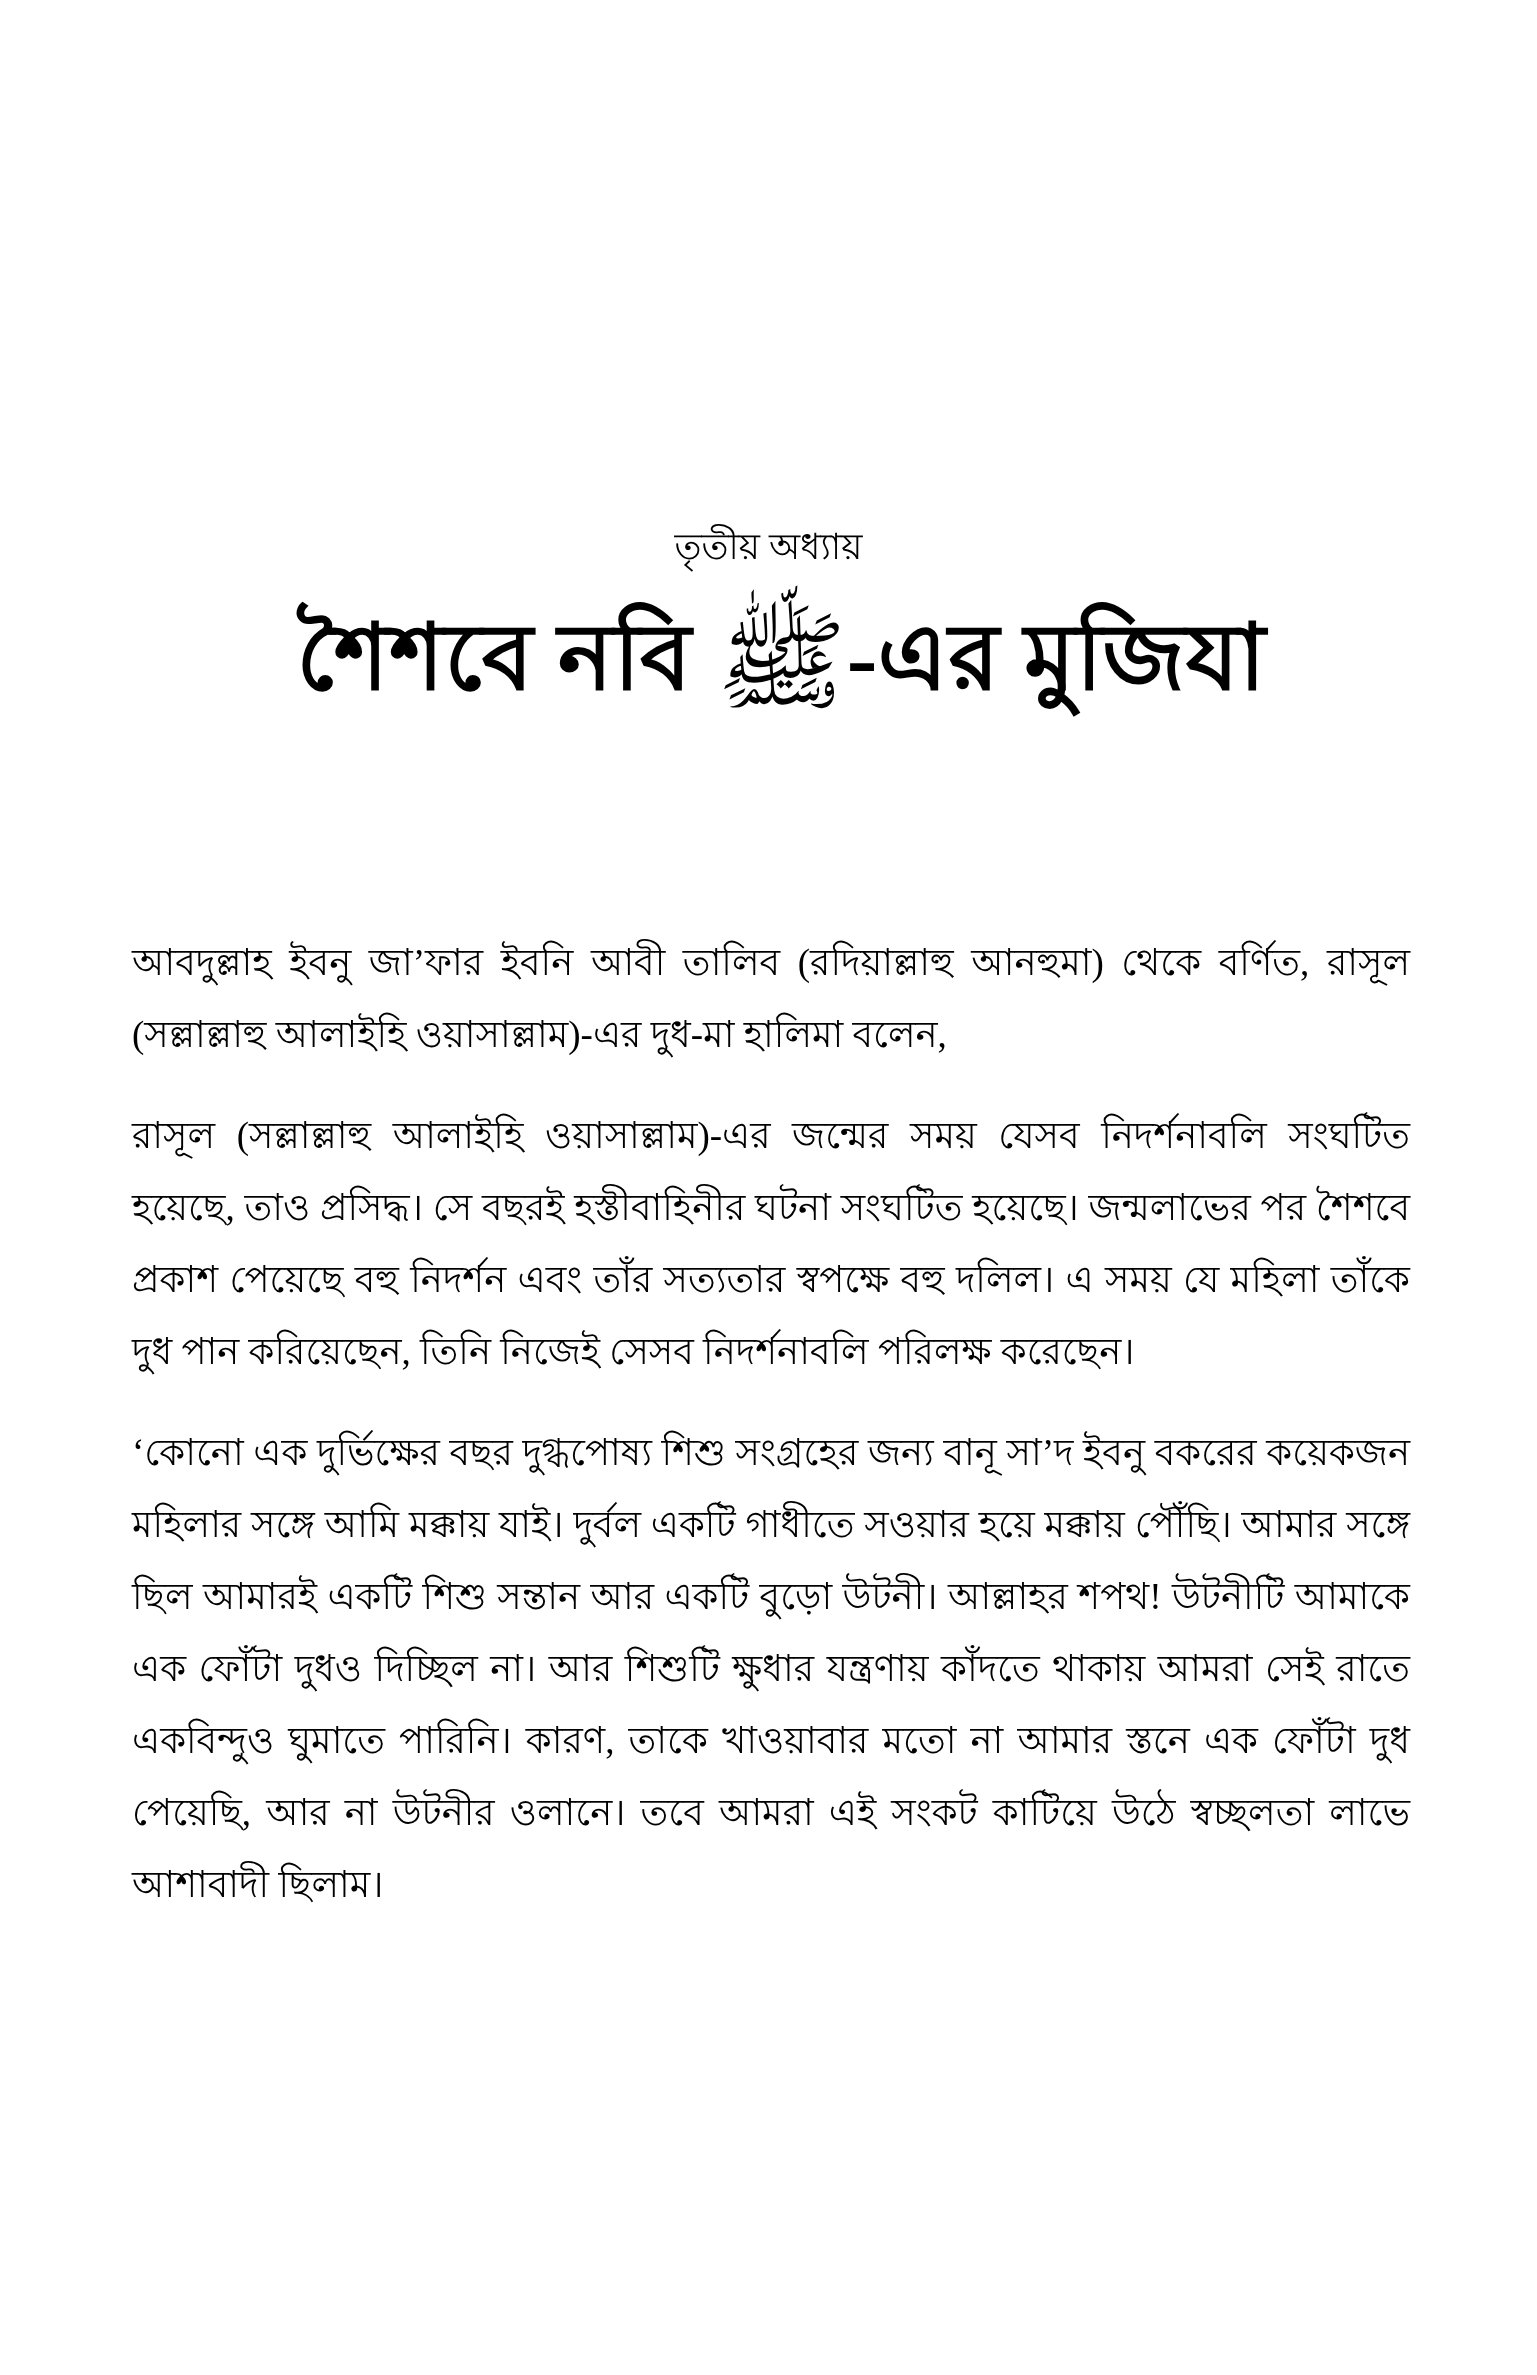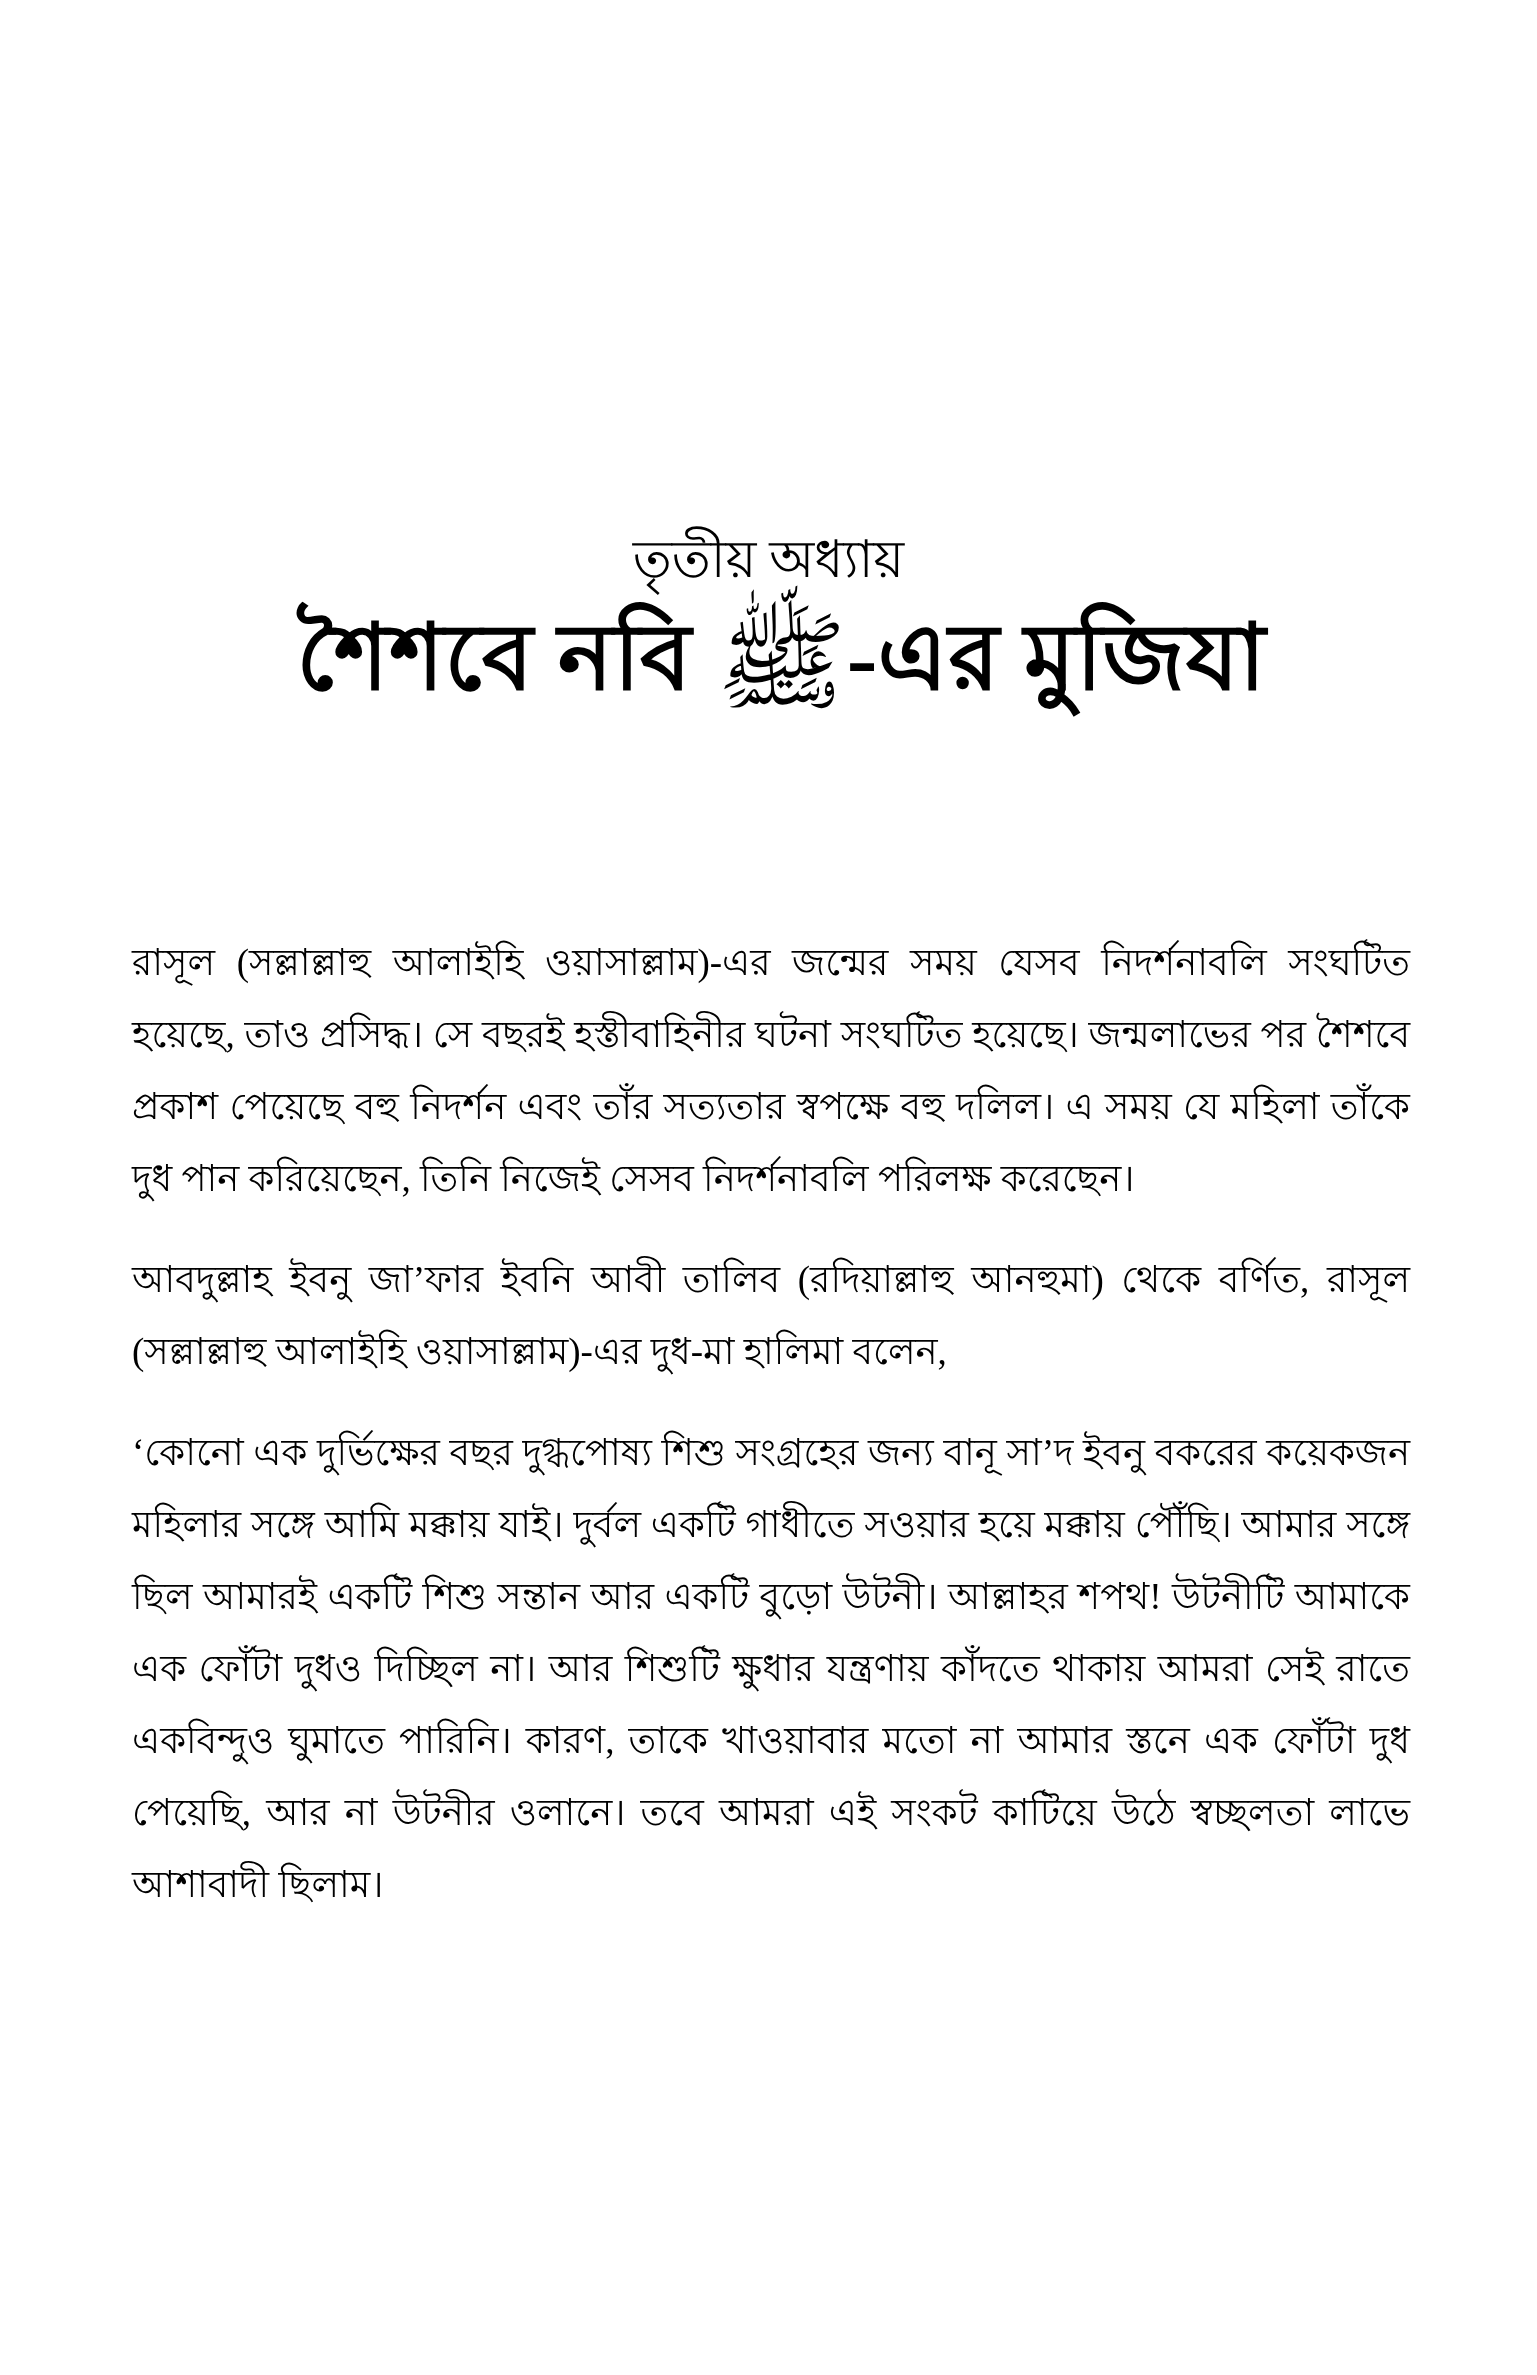--- a/index.html
+++ b/index.html
@@ -15,21 +15,21 @@
     color: #000000;
     font-family: "Liberation Serif", "DejaVu Serif", serif;
     overflow: hidden;
   }
   .chapter-label {
     position: absolute;
     top: 519px;
     left: 0;
     width: 100%;
     text-align: center;
-    font-size: 52px;
+    font-size: 36px;
     font-weight: 400;
     color: #000000;
   }
   .page-title {
     position: absolute;
     top: 588px;
     left: 0;
     width: 100%;
     margin: 13px;
     text-align: center;
@@ -64,19 +64,19 @@
 </head>
 <body>
 
 <div class="page">
 
   <div class="chapter-label">তৃতীয় অধ্যায়</div>
 
   <h1 class="page-title"><span>শৈশবে নবি </span><span class="salawat">ﷺ</span><span>-এর মুজিযা</span></h1>
 
   <div class="body-text">
+    <p>আবদুল্লাহ ইবনু জা’ফার ইবনি আবী তালিব (রদিয়াল্লাহু আনহুমা) থেকে বর্ণিত, রাসূল (সল্লাল্লাহু আলাইহি ওয়াসাল্লাম)-এর দুধ-মা হালিমা বলেন,</p>
     <p>রাসূল (সল্লাল্লাহু আলাইহি ওয়াসাল্লাম)-এর জন্মের সময় যেসব নিদর্শনাবলি সংঘটিত হয়েছে, তাও প্রসিদ্ধ। সে বছরই হস্তীবাহিনীর ঘটনা সংঘটিত হয়েছে। জন্মলাভের পর শৈশবে প্রকাশ পেয়েছে বহু নিদর্শন এবং তাঁর সত্যতার স্বপক্ষে বহু দলিল। এ সময় যে মহিলা তাঁকে দুধ পান করিয়েছেন, তিনি নিজেই সেসব নিদর্শনাবলি পরিলক্ষ করেছেন।</p>
-    <p>আবদুল্লাহ ইবনু জা’ফার ইবনি আবী তালিব (রদিয়াল্লাহু আনহুমা) থেকে বর্ণিত, রাসূল (সল্লাল্লাহু আলাইহি ওয়াসাল্লাম)-এর দুধ-মা হালিমা বলেন,</p>
     <p>‘কোনো এক দুর্ভিক্ষের বছর দুগ্ধপোষ্য শিশু সংগ্রহের জন্য বানূ সা’দ ইবনু বকরের কয়েকজন মহিলার সঙ্গে আমি মক্কায় যাই। দুর্বল একটি গাধীতে সওয়ার হয়ে মক্কায় পৌঁছি। আমার সঙ্গে ছিল আমারই একটি শিশু সন্তান আর একটি বুড়ো উটনী। আল্লাহর শপথ! উটনীটি আমাকে এক ফোঁটা দুধও দিচ্ছিল না। আর শিশুটি ক্ষুধার যন্ত্রণায় কাঁদতে থাকায় আমরা সেই রাতে একবিন্দুও ঘুমাতে পারিনি। কারণ, তাকে খাওয়াবার মতো না আমার স্তনে এক ফোঁটা দুধ পেয়েছি, আর না উটনীর ওলানে। তবে আমরা এই সংকট কাটিয়ে উঠে স্বচ্ছলতা লাভে আশাবাদী ছিলাম।</p>
   </div>
 
 </div>
 
 
 </body></html>

